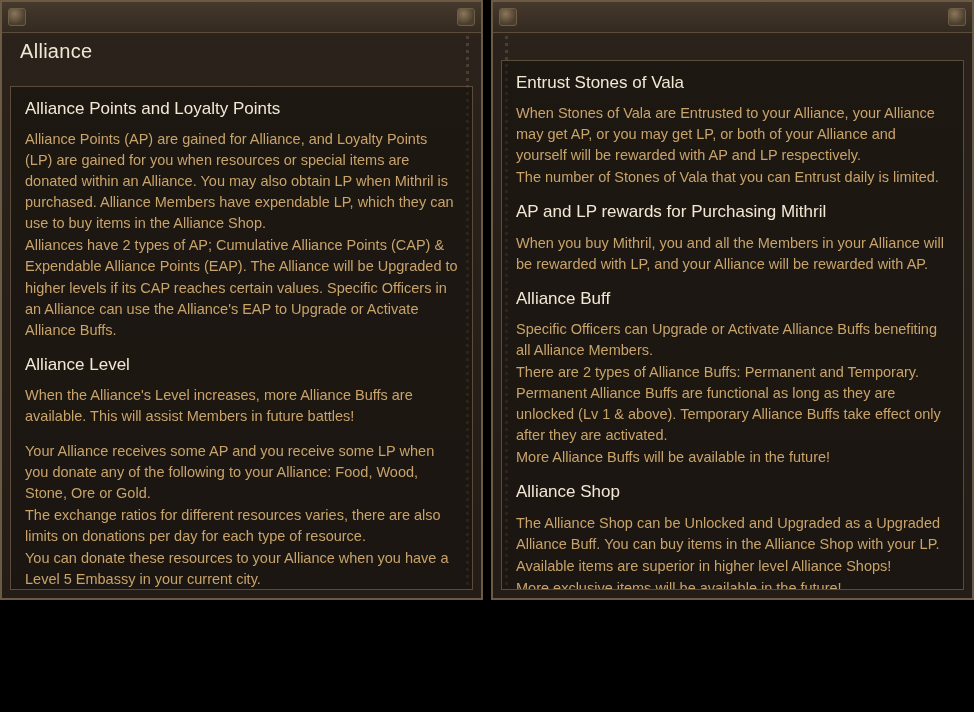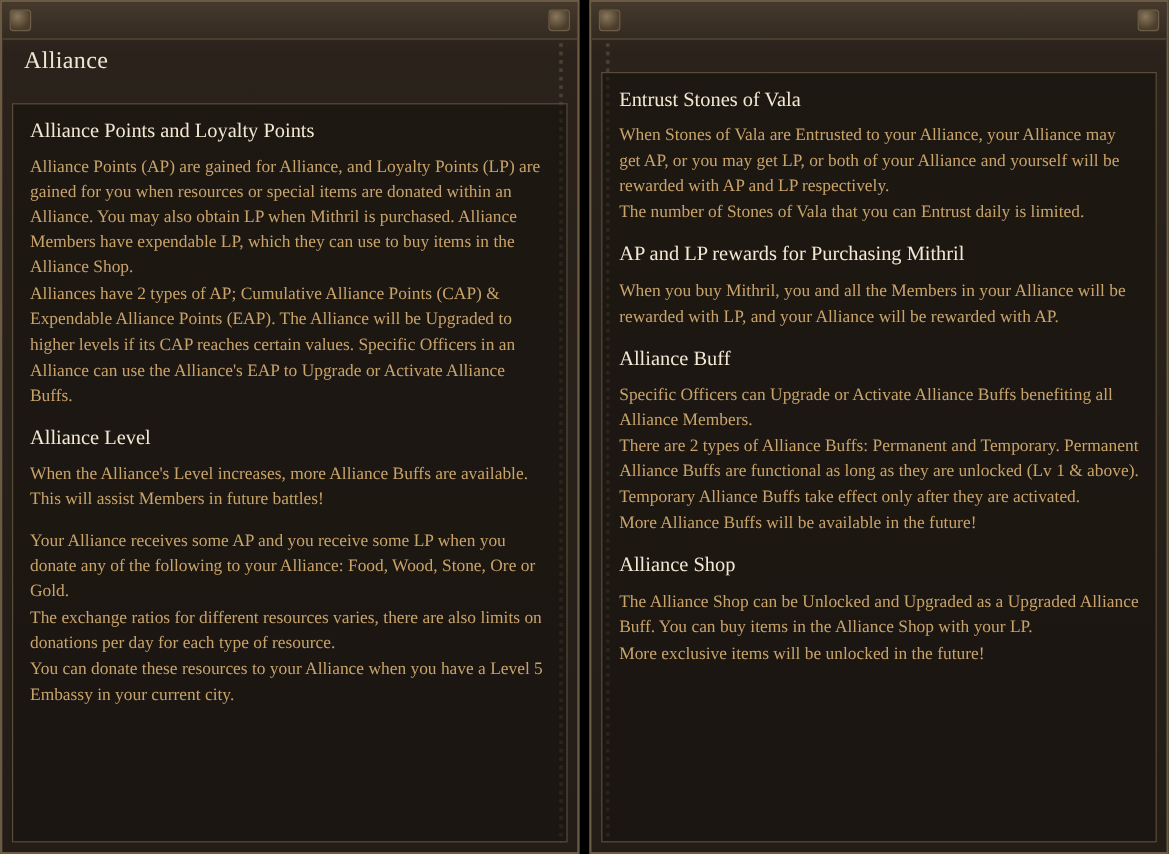--- a/index.html
+++ b/index.html
@@ -17,27 +17,26 @@
     position: relative;
     width: 974px;
     height: 712px;
     display: flex;
     gap: 8px;
     background: #000;
   }
   .panel {
     position: relative;
     width: 483px;
-    height: 712px;
+    height: 600px;
     background:
       linear-gradient(180deg, #3a2f26 0%, #2a221b 6%, #241d17 100%);
     border: 2px solid #6b5b45;
     box-sizing: border-box;
     overflow: hidden;
-    font-family: Liberation Serif, serif;
   }
   .panel.right {
     width: 483px;
   }
   
   .panel-topbar {
     position: absolute;
     top: 0;
     left: 0;
     right: 0;
@@ -185,20 +184,21 @@
           <p>Specific Officers can Upgrade or Activate Alliance Buffs benefiting all Alliance Members.</p>
           <p>There are 2 types of Alliance Buffs: Permanent and Temporary. Permanent Alliance Buffs are functional as long as they are unlocked (Lv 1 &amp; above). Temporary Alliance Buffs take effect only after they are activated.</p>
           <p>More Alliance Buffs will be available in the future!</p>
         </div>
       </div>
 
       <div class="section">
         <div class="section-heading">Alliance Shop</div>
         <div class="section-body">
           <p>The Alliance Shop can be Unlocked and Upgraded as a Upgraded Alliance Buff. You can buy items in the Alliance Shop with your LP.</p>
-          <p>More exclusive items will be unlocked in the future!</p>
+          <p>Available items are superior in higher level Alliance Shops!</p>
+          <p>More exclusive items will be available in the future!</p>
         </div>
       </div>
 
     </div>
   </div>
 
 </div>
 
 </body></html>

